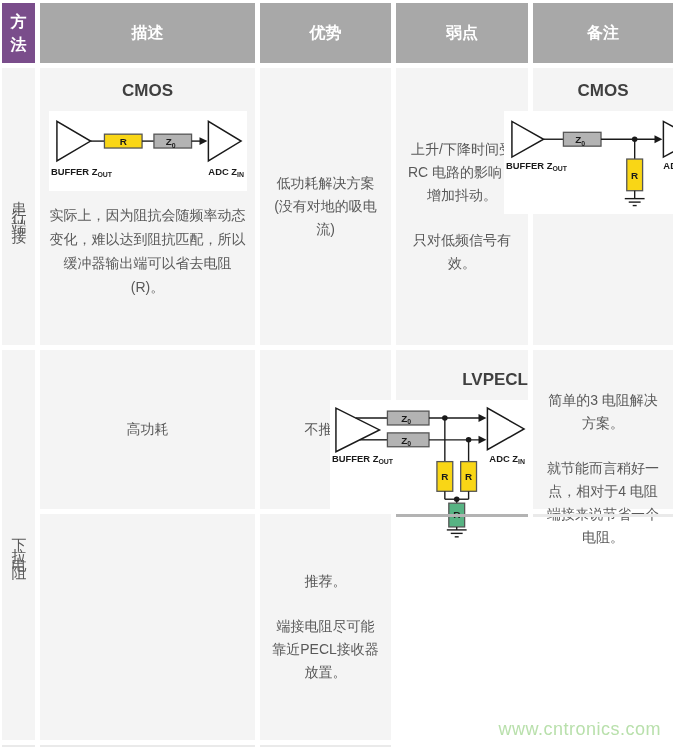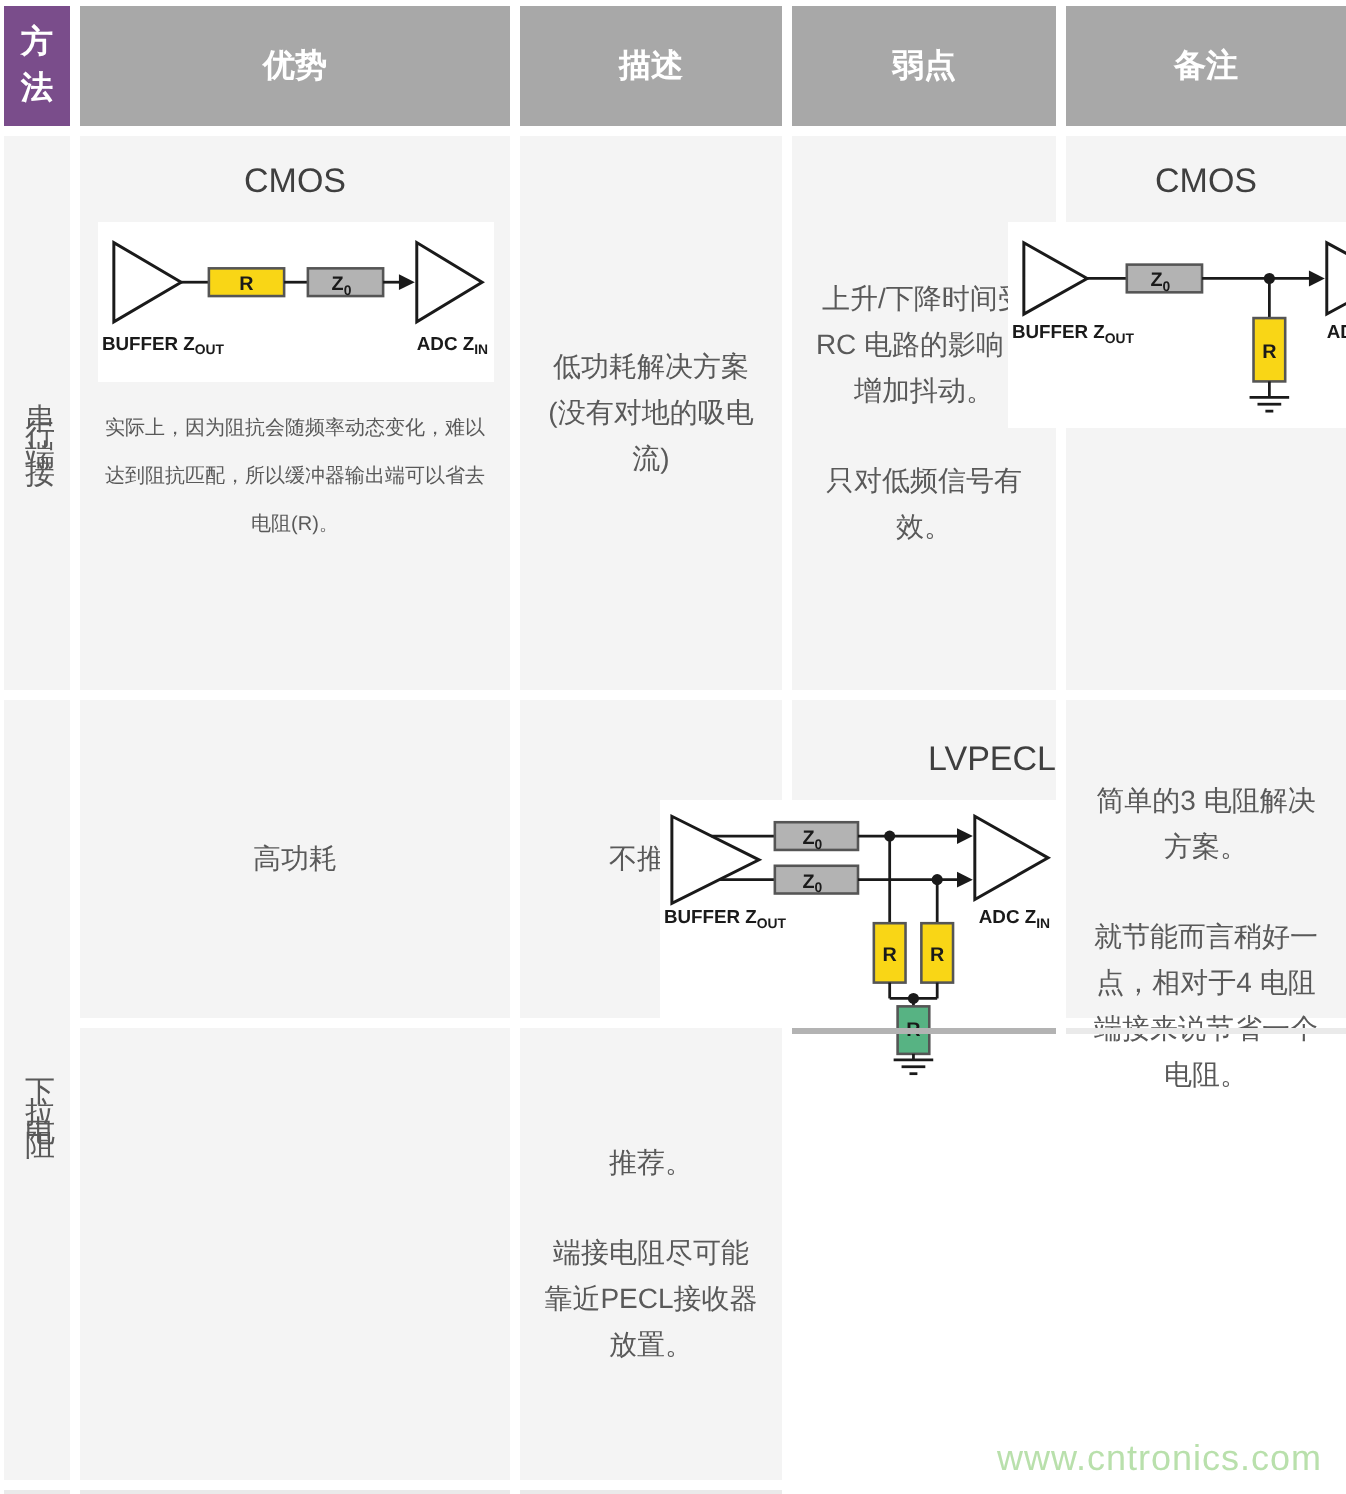--- a/index.html
+++ b/index.html
@@ -49,32 +49,32 @@
   }
   .pulldown-cell { grid-column: 1; grid-row: 3 / 5; }
   .desc-cell {
     display: flex;
     flex-direction: column;
     align-items: center;
     padding-top: 13px;
   }
   .desc-title {
     font-size: 17px;
-    font-weight: normal;
+    font-weight: bold;
     color: #3f3f3f;
     margin-bottom: 10px;
   }
   .diagram-box {
     background: #ffffff;
     padding: 4px 0;
     line-height: 0;
   }
   .desc-text {
     margin-top: 12px;
-    font-size: 10px;
+    font-size: 14px;
     line-height: 24px;
     text-align: center;
     width: 198px;
     color: #595959;
   }
   .txt-cell {
     display: flex;
     flex-direction: column;
     align-items: center;
     justify-content: center;
@@ -107,22 +107,22 @@
   .dlabel { font-family: "Liberation Sans", sans-serif; font-weight: bold; font-size: 9.5px; fill: #1a1a1a; }
   .blabel { font-family: "Liberation Sans", sans-serif; font-weight: bold; font-size: 10px; fill: #1a1a1a; }
   .slabel { font-size: 7px; }
 </style>
 </head>
 <body>
 
 <div class="table">
 
   <div class="hcell method-h">方 法</div>
+  <div class="hcell">描述</div>
   <div class="hcell">优势</div>
-  <div class="hcell">描述</div>
   <div class="hcell">弱点</div>
   <div class="hcell">备注</div>
 
   <div class="cell method-cell">
     <span class="vtext">串行端接</span>
   </div>
 
   <div class="cell desc-cell">
     <div class="desc-title">CMOS</div>
     <div class="diagram-box">

